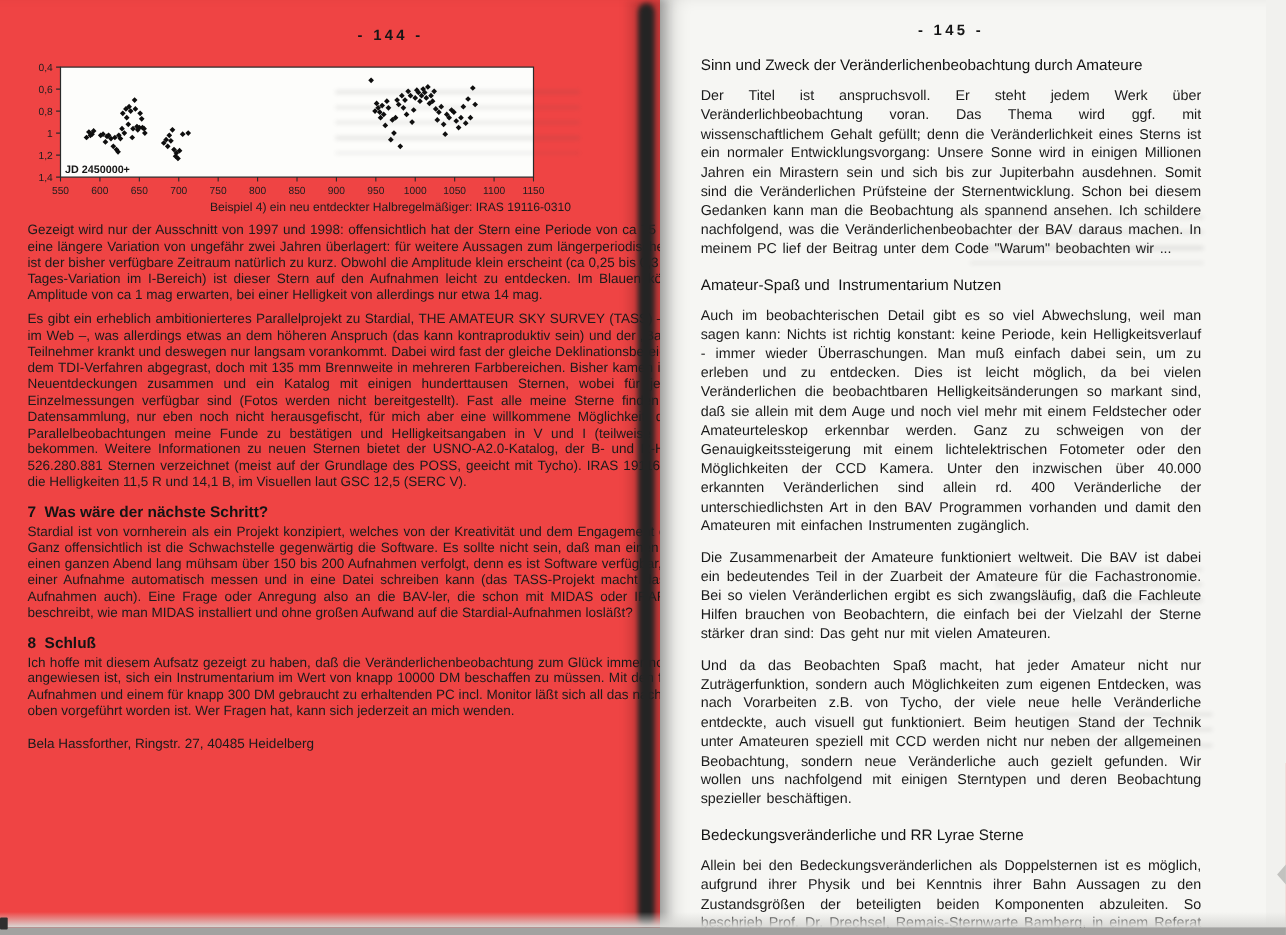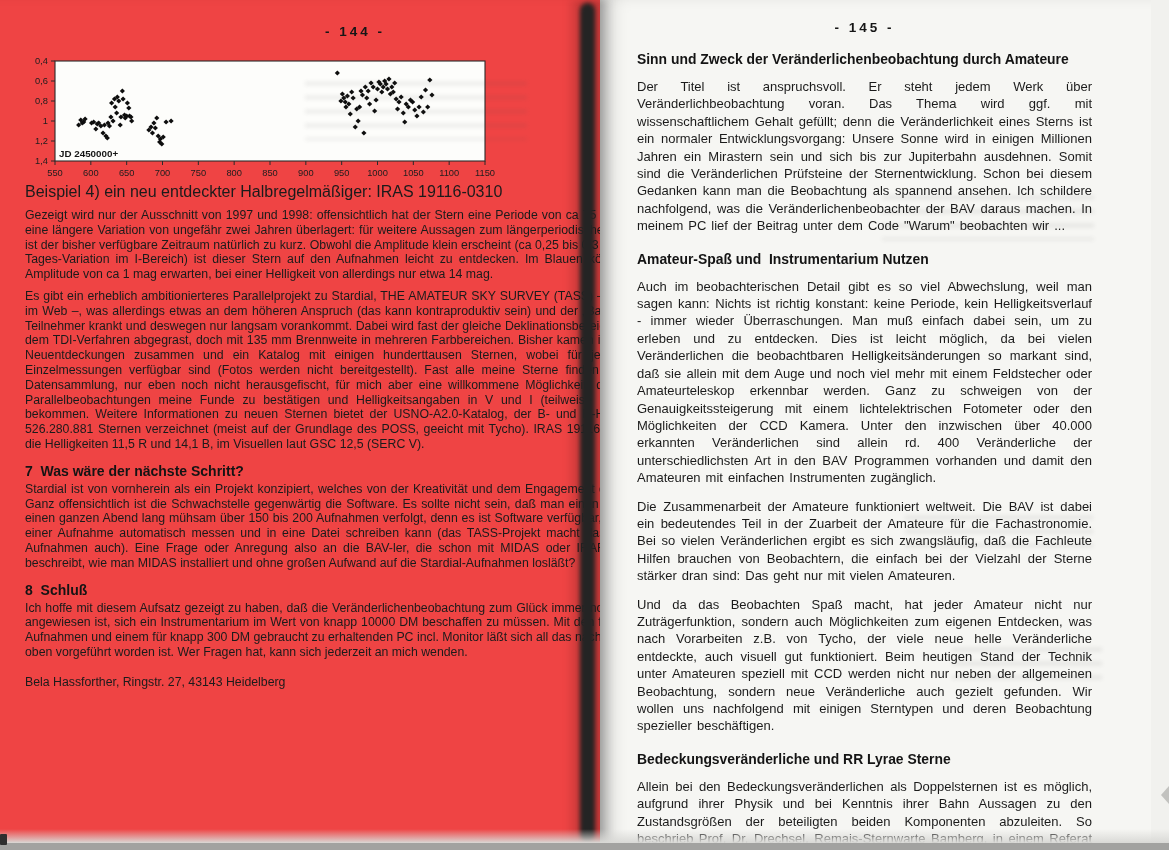--- a/index.html
+++ b/index.html
@@ -22,33 +22,33 @@
     box-shadow:inset 18px 0 22px -14px rgba(0,0,0,.32);
   }
   .pagenum{
     text-align:center;font-weight:bold;font-size:13.5px;letter-spacing:3px;
     color:#161616;
   }
   
   .chart-fig{margin:12px 0 2px 0;}
   .chart-fig svg{display:block;}
   .chart-caption{
-    text-align:left;font-size:16px;margin-top:2px;color:#1b1b1b;
+    text-align:center;font-size:11px;margin-top:2px;color:#1b1b1b;
   }
   p.body-l{
     margin:7px 0 0;font-size:12.3px;line-height:14.8px;text-align:justify;
   }
   h2.head-l{
     margin:11px 0 0;font-size:14px;font-weight:bold;white-space:pre-wrap;color:#141414;
   }
   h2.head-l + p.body-l{margin-top:3px;}
   p.addr{margin-top:15px;text-align:left;line-height:15.5px;}
   
   h3.head-r{
-    margin:16px 0 0;font-size:13.9px;font-weight:bold;white-space:pre-wrap;color:#141414;
+    margin:16px 0 0;font-size:13.9px;font-weight:normal;white-space:pre-wrap;color:#141414;
   }
   p.body-r{
     margin:11px 0 0;font-size:13px;line-height:17.4px;text-align:justify;word-spacing:1.4px;
   }
   
   .gutter-halo{
     position:absolute;left:566px;top:0;width:46px;height:850px;pointer-events:none;
     background:linear-gradient(90deg,transparent,rgba(0,0,0,.22) 40%,rgba(0,0,0,.28) 55%,transparent);
     filter:blur(3px);
   }
@@ -244,21 +244,21 @@
   <p class="body-l">Gezeigt wird nur der Ausschnitt von 1997 und 1998: offensichtlich hat der Stern eine Periode von ca 75 Tagen, der sich eine längere Variation von ungefähr zwei Jahren überlagert: für weitere Aussagen zum längerperiodischen Lichtwechsel ist der bisher verfügbare Zeitraum natürlich zu kurz. Obwohl die Amplitude klein erscheint (ca 0,25 bis 0,3 mag für die 75-Tages-Variation im I-Bereich) ist dieser Stern auf den Aufnahmen leicht zu entdecken. Im Blauen könnte man eine Amplitude von ca 1 mag erwarten, bei einer Helligkeit von allerdings nur etwa 14 mag.</p>
   <p class="body-l">Es gibt ein erheblich ambitionierteres Parallelprojekt zu Stardial, THE AMATEUR SKY SURVEY (TASS) – natürlich auch im Web –, was allerdings etwas an dem höheren Anspruch (das kann kontraproduktiv sein) und der „Bastler“-Natur der Teilnehmer krankt und deswegen nur langsam vorankommt. Dabei wird fast der gleiche Deklinationsbereich ebenfalls mit dem TDI-Verfahren abgegrast, doch mit 135 mm Brennweite in mehreren Farbbereichen. Bisher kamen immerhin einige Neuentdeckungen zusammen und ein Katalog mit einigen hunderttausen Sternen, wobei für jeden Stern die Einzelmessungen verfügbar sind (Fotos werden nicht bereitgestellt). Fast alle meine Sterne finden sich in dieser Datensammlung, nur eben noch nicht herausgefischt, für mich aber eine willkommene Möglichkeit, durch genauere Parallelbeobachtungen meine Funde zu bestätigen und Helligkeitsangaben in V und I (teilweise auch in R) zu bekommen. Weitere Informationen zu neuen Sternen bietet der USNO-A2.0-Katalog, der B- und R-Helligkeiten von 526.280.881 Sternen verzeichnet (meist auf der Grundlage des POSS, geeicht mit Tycho). IRAS 19116-0310 hat darin die Helligkeiten 11,5 R und 14,1 B, im Visuellen laut GSC 12,5 (SERC V).</p>
 
   <h2 class="head-l">7  Was wäre der nächste Schritt?</h2>
   <p class="body-l">Stardial ist von vornherein als ein Projekt konzipiert, welches von der Kreativität und dem Engagement der Nutzer lebt. Ganz offensichtlich ist die Schwachstelle gegenwärtig die Software. Es sollte nicht sein, daß man einen Veränderlichen einen ganzen Abend lang mühsam über 150 bis 200 Aufnahmen verfolgt, denn es ist Software verfügbar, die alle Sterne einer Aufnahme automatisch messen und in eine Datei schreiben kann (das TASS-Projekt macht das ja mit seinen Aufnahmen auch). Eine Frage oder Anregung also an die BAV-ler, die schon mit MIDAS oder IRAF arbeiten: wer beschreibt, wie man MIDAS installiert und ohne großen Aufwand auf die Stardial-Aufnahmen losläßt?</p>
 
   <h2 class="head-l">8  Schluß</h2>
   <p class="body-l">Ich hoffe mit diesem Aufsatz gezeigt zu haben, daß die Veränderlichenbeobachtung zum Glück immer noch nicht darauf angewiesen ist, sich ein Instrumentarium im Wert von knapp 10000 DM beschaffen zu müssen. Mit den frei verfügbaren Aufnahmen und einem für knapp 300 DM gebraucht zu erhaltenden PC incl. Monitor läßt sich all das nachvollziehen, was oben vorgeführt worden ist. Wer Fragen hat, kann sich jederzeit an mich wenden.</p>
 
   <p class="body-l addr">
-    <span>Bela Hassforther, Ringstr. 27, 43143 Heidelberg</span><br>
+    <span>Bela Hassforther, Ringstr. 27, 40485 Heidelberg</span><br>
   </p>
 </div>
 
 <div class="page right">
   <div class="pagenum">- 145 -</div>
 
   <h3 class="head-r">Sinn und Zweck der Veränderlichenbeobachtung durch Amateure</h3>
   <p class="body-r">Der Titel ist anspruchsvoll. Er steht jedem Werk über Veränderlichbeobachtung voran. Das Thema wird ggf. mit wissenschaftlichem Gehalt gefüllt; denn die Veränderlichkeit eines Sterns ist ein normaler Entwicklungsvorgang: Unsere Sonne wird in einigen Millionen Jahren ein Mirastern sein und sich bis zur Jupiterbahn ausdehnen. Somit sind die Veränderlichen Prüfsteine der Sternentwicklung. Schon bei diesem Gedanken kann man die Beobachtung als spannend ansehen. Ich schildere nachfolgend, was die Veränderlichenbeobachter der BAV daraus machen. In meinem PC lief der Beitrag unter dem Code "Warum" beobachten wir ...</p>
 
   <h3 class="head-r">Amateur-Spaß und  Instrumentarium Nutzen</h3>

